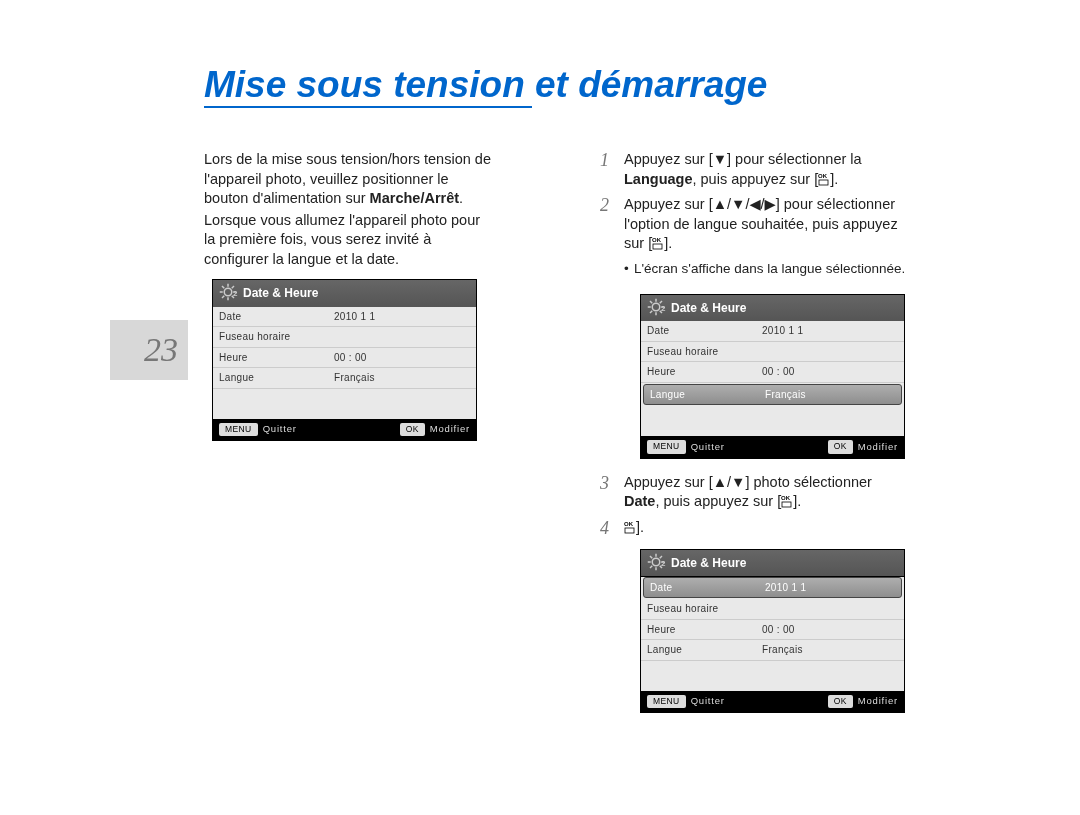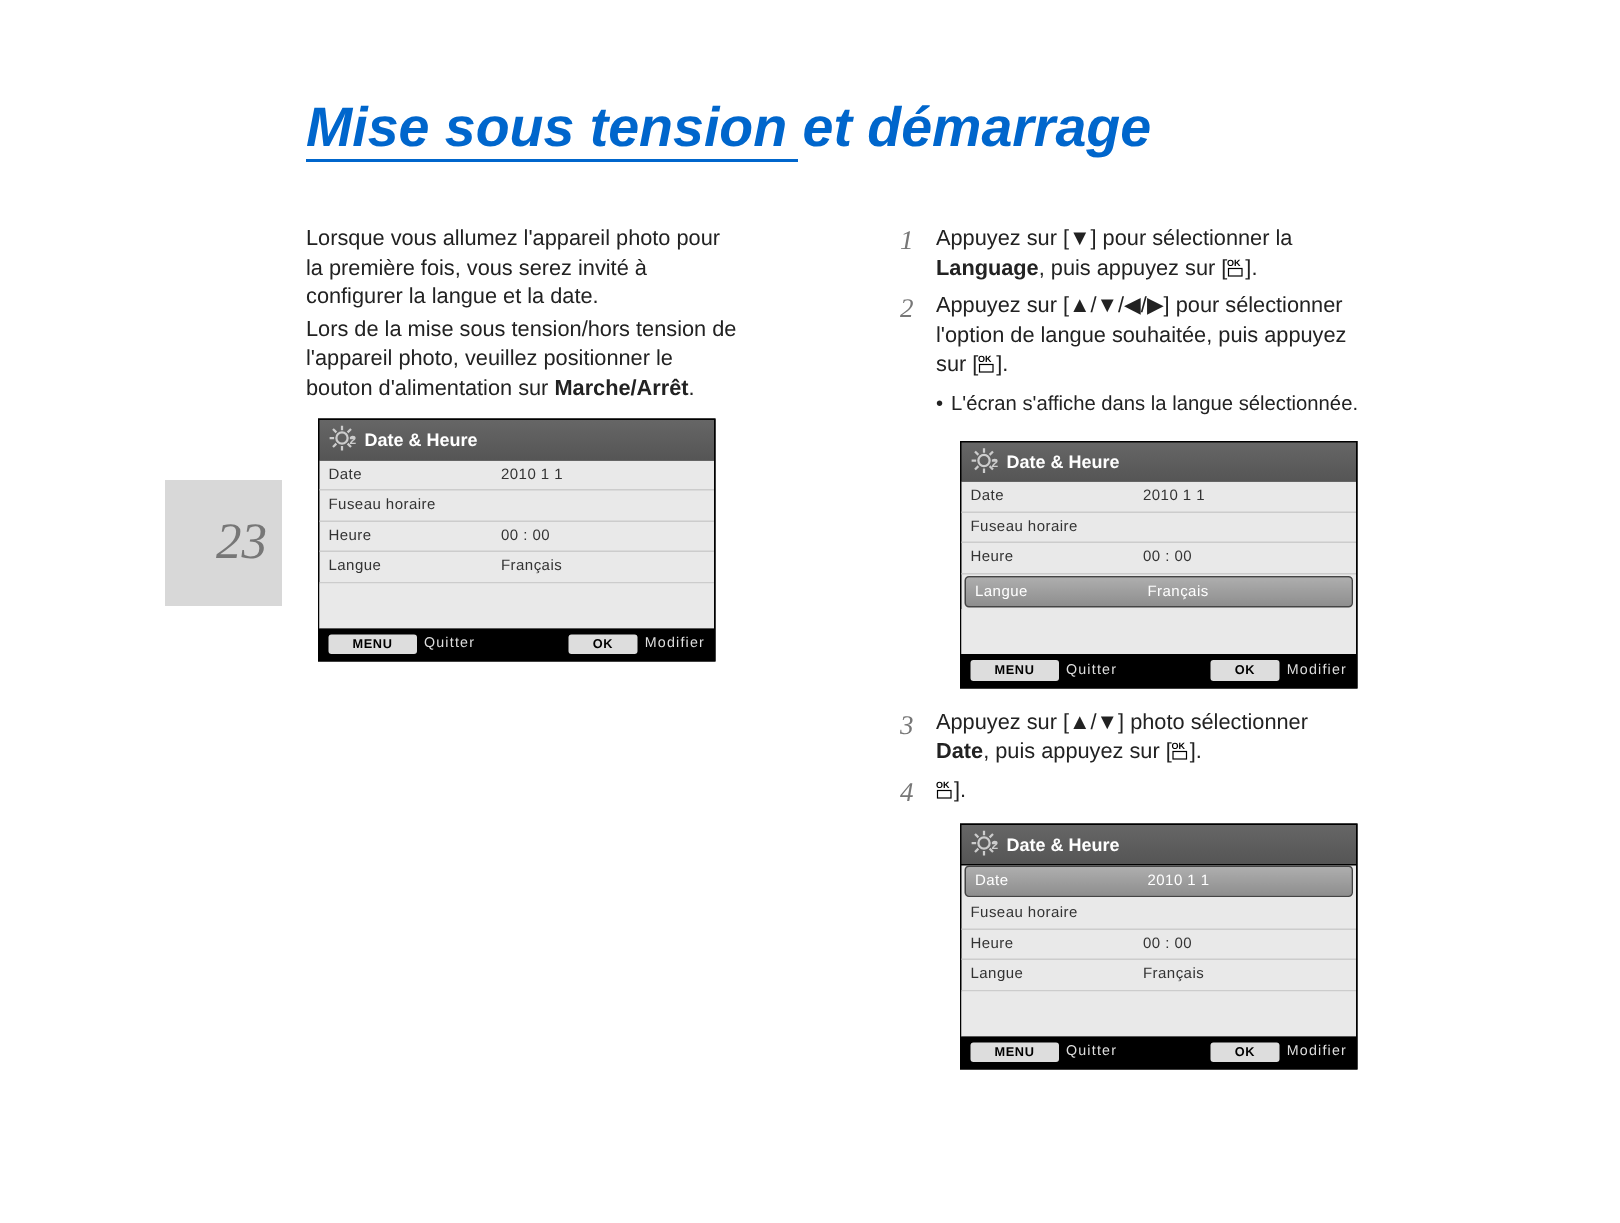--- a/index.html
+++ b/index.html
@@ -39,21 +39,21 @@
     color: #222;
   }
   .left-col p { margin-bottom: 2px; }
   .left-col .bold { font-weight: bold; }
 
   .page-number-box {
     position: absolute;
     left: 110px;
     top: 320px;
     width: 78px;
-    height: 84px;
+    height: 60px;
     background: #d8d8d8;
     display: flex;
     align-items: center;
     justify-content: flex-end;
     padding-right: 10px;
   }
   .page-number {
     font-size: 34px;
     font-style: italic;
     color: #777;
@@ -158,24 +158,24 @@
     font-size: 9.5px;
     display: flex;
     align-items: center;
     padding: 4px 6px;
     letter-spacing: 0.8px;
   }
   .lcd-footer .chip {
     background: #ddd;
     color: #000;
     font-size: 8.5px;
-    padding: 1px 16px;
+    padding: 1px 6px;
     border-radius: 2px;
     margin-right: 5px;
-    font-weight: bold;
+    font-weight: normal;
     letter-spacing: 0.4px;
   }
   .lcd-footer .f-left { flex:1; display:flex; align-items:center; }
   .lcd-footer .f-right { display:flex; align-items:center; }
 
   .right-col .lcd { margin-left: 40px; }
   .left-col .lcd { margin-left: 8px; }
 
   .step-body span { vertical-align: baseline; margin-top: 12px; }
 
@@ -184,24 +184,24 @@
 <body>
 
 <div class="page-title">Mise sous tension et démarrage</div>
 <div class="title-rule"></div>
 
 <div class="page-number-box">
   <span class="page-number">23</span>
 </div>
 
 <div class="left-col">
-  <p>Lorsque vous allumez l'appareil photo pour la première fois, vous serez invité à configurer la langue et la date.</p>
   <p>
     <span>Lors de la mise sous tension/hors tension de l'appareil photo, veuillez positionner le bouton d'alimentation sur </span><span class="bold">Marche/Arrêt</span><span>.</span>
   </p>
+  <p>Lorsque vous allumez l'appareil photo pour la première fois, vous serez invité à configurer la langue et la date.</p>
 
   <div class="lcd">
     <div class="lcd-header">
       <span class="gear">
         <svg viewBox="0 0 24 24">
             <circle cx="12" cy="12" r="5" fill="none" stroke="#ccc" stroke-width="2"></circle>
             <g stroke="#ccc" stroke-width="2">
               <line x1="12" y1="1" x2="12" y2="5"></line>
               <line x1="12" y1="19" x2="12" y2="23"></line>
               <line x1="1" y1="12" x2="5" y2="12"></line>

